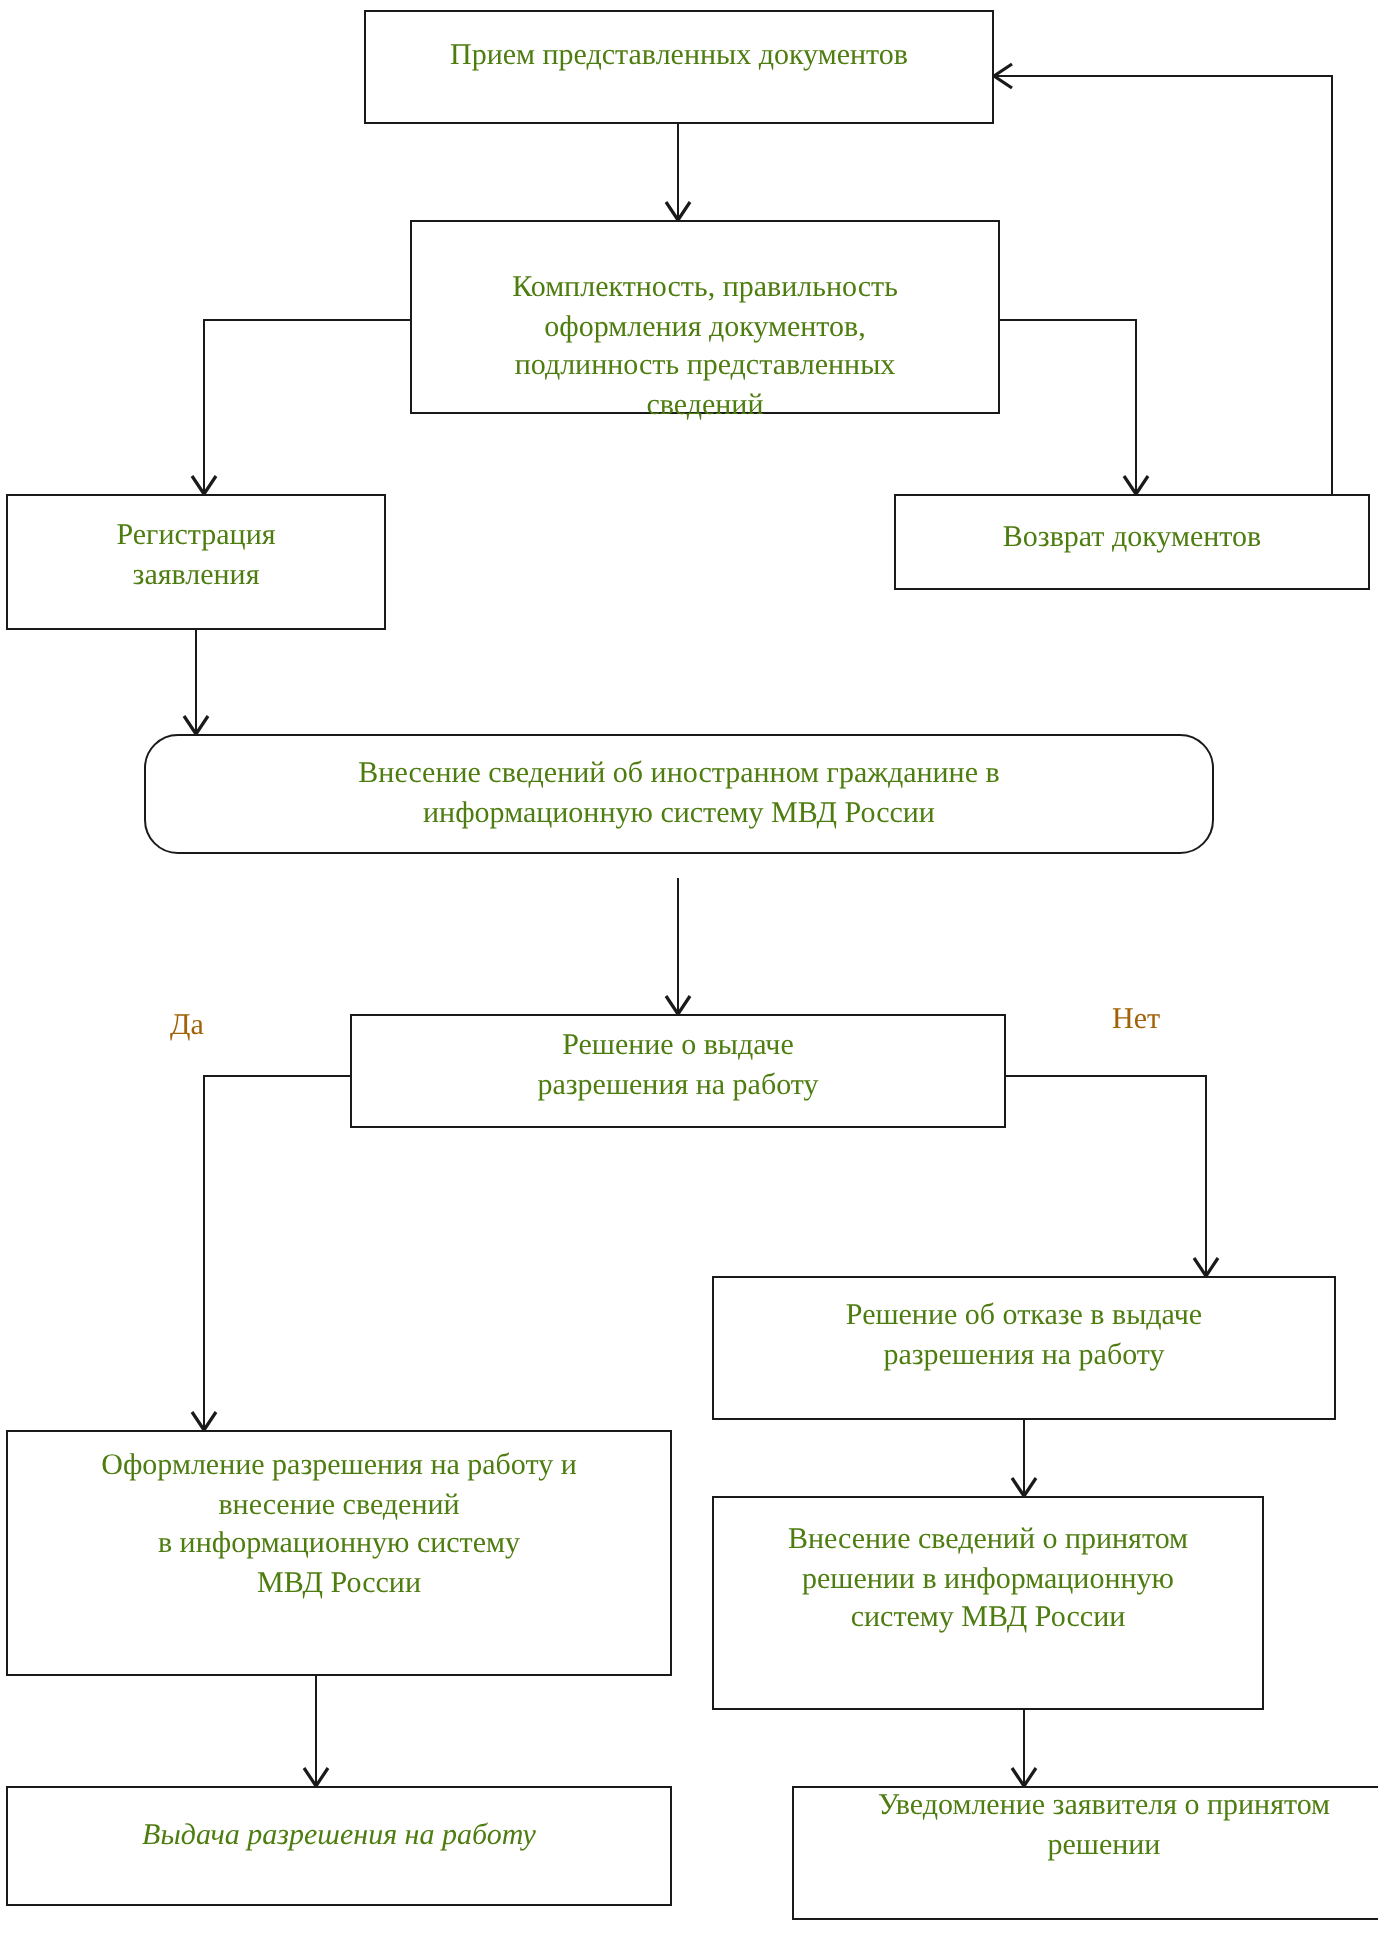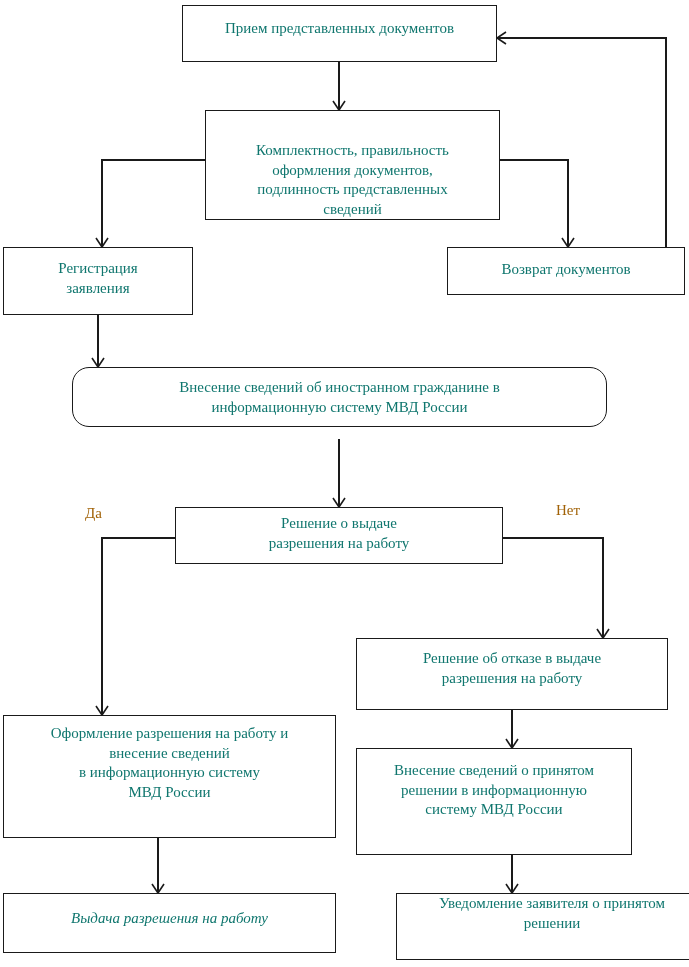--- a/index.html
+++ b/index.html
@@ -18,21 +18,21 @@
   }
   .node {
     position: absolute;
     box-sizing: border-box;
     border: 1px solid #1a1a1a;
     background: #ffffff;
     display: flex;
     align-items: flex-start;
     justify-content: center;
     text-align: center;
-    color: #0f766e;
+    color: #4d7c0f;
     z-index: 2;
   }
   .node .label {
     display: block;
     width: 100%;
     white-space: pre-line;
     line-height: 1.30;
   }
   .branch-label {
     position: absolute;
@@ -102,21 +102,21 @@
       <g>
         <polyline points="512,855 512,893" fill="none" stroke="#1a1a1a" stroke-width="1.3" stroke-linejoin="miter" shape-rendering="crispEdges"></polyline>
         <polyline points="506,884 512,893 518,884" fill="none" stroke="#1a1a1a" stroke-width="1.6" stroke-linecap="butt" stroke-linejoin="miter"></polyline>
       </g>
     </svg>
 
   <div id="nodes-layer">
       <div class="node" style="left: 182px; top: 5px; width: 315px; height: 57px; border-color: rgb(26, 26, 26); background: rgb(255, 255, 255); padding-top: 13px; font-size: 15px;">
         <span class="label">Прием представленных документов</span>
       </div>
-      <div class="node" style="left: 205px; top: 110px; width: 295px; height: 110px; border-color: rgb(26, 26, 26); background: rgb(255, 255, 255); padding-top: 10px; font-size: 15px; align-items: flex-end;">
+      <div class="node" style="left: 205px; top: 110px; width: 295px; height: 97px; border-color: rgb(26, 26, 26); background: rgb(255, 255, 255); padding-top: 24px; font-size: 15px;">
         <span class="label">Комплектность, правильность
 оформления документов,
 подлинность представленных
 сведений</span>
       </div>
       <div class="node" style="left: 3px; top: 247px; width: 190px; height: 68px; border-color: rgb(26, 26, 26); background: rgb(255, 255, 255); padding-top: 11px; font-size: 15px;">
         <span class="label">Регистрация
 заявления</span>
       </div>
       <div class="node" style="left: 447px; top: 247px; width: 238px; height: 48px; border-color: rgb(26, 26, 26); background: rgb(255, 255, 255); padding-top: 12px; font-size: 15px;">

